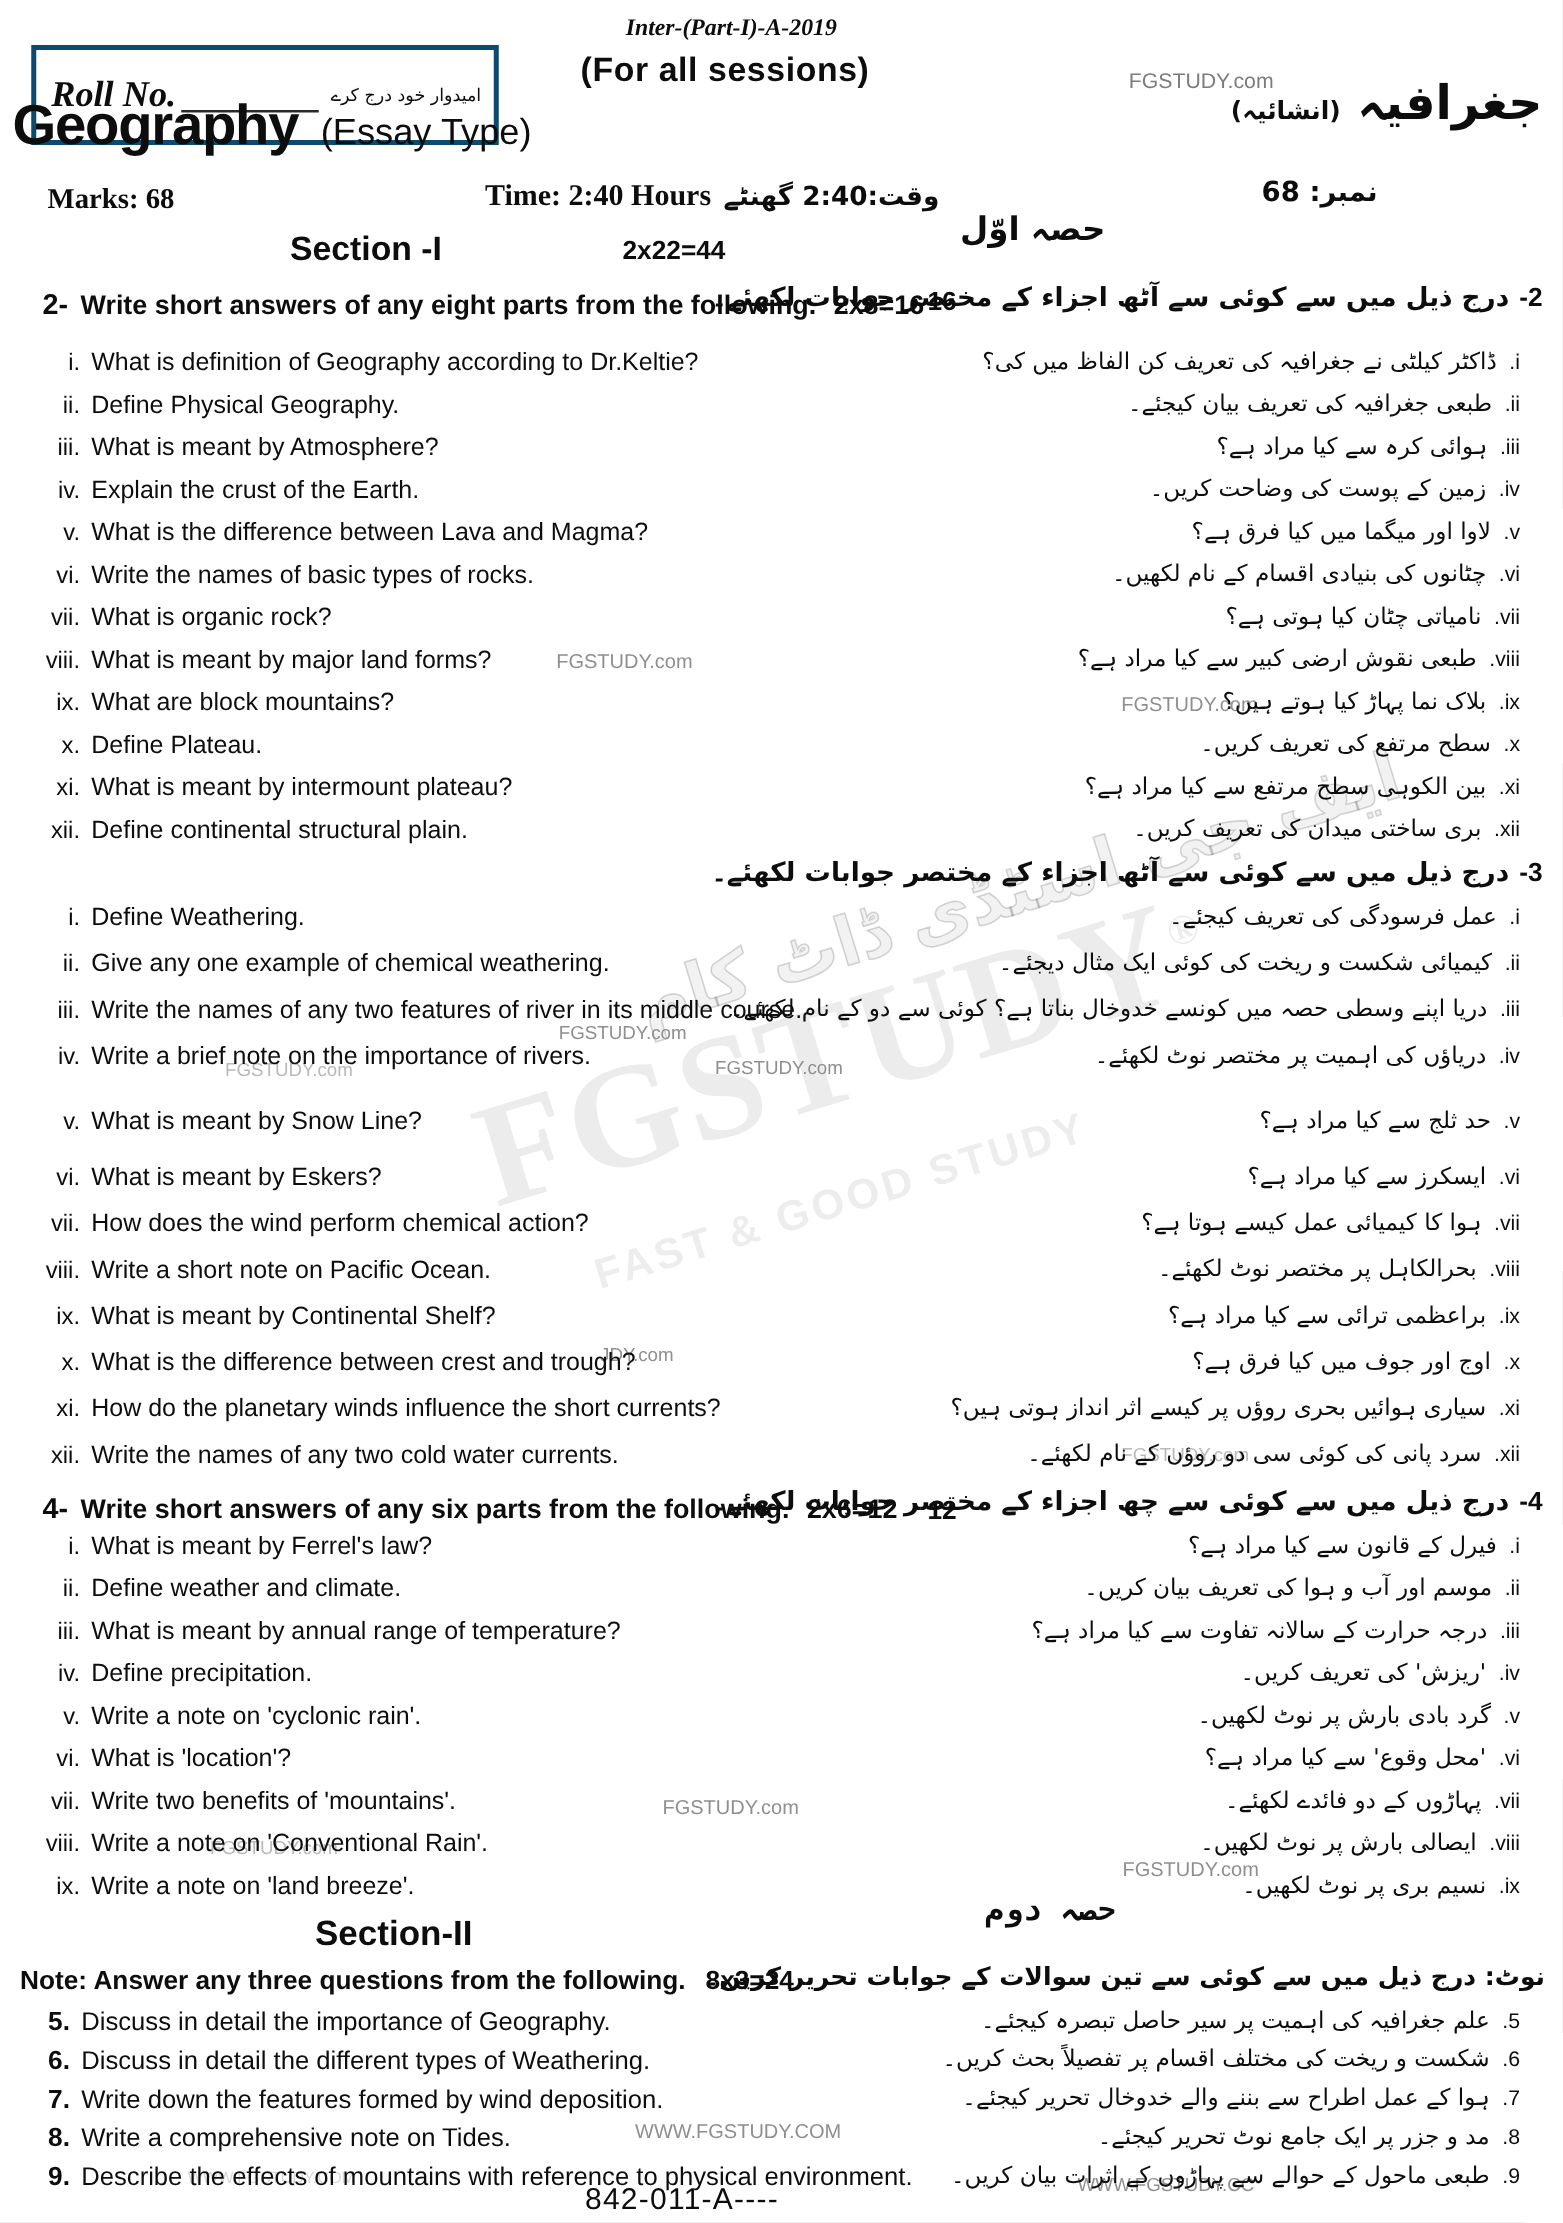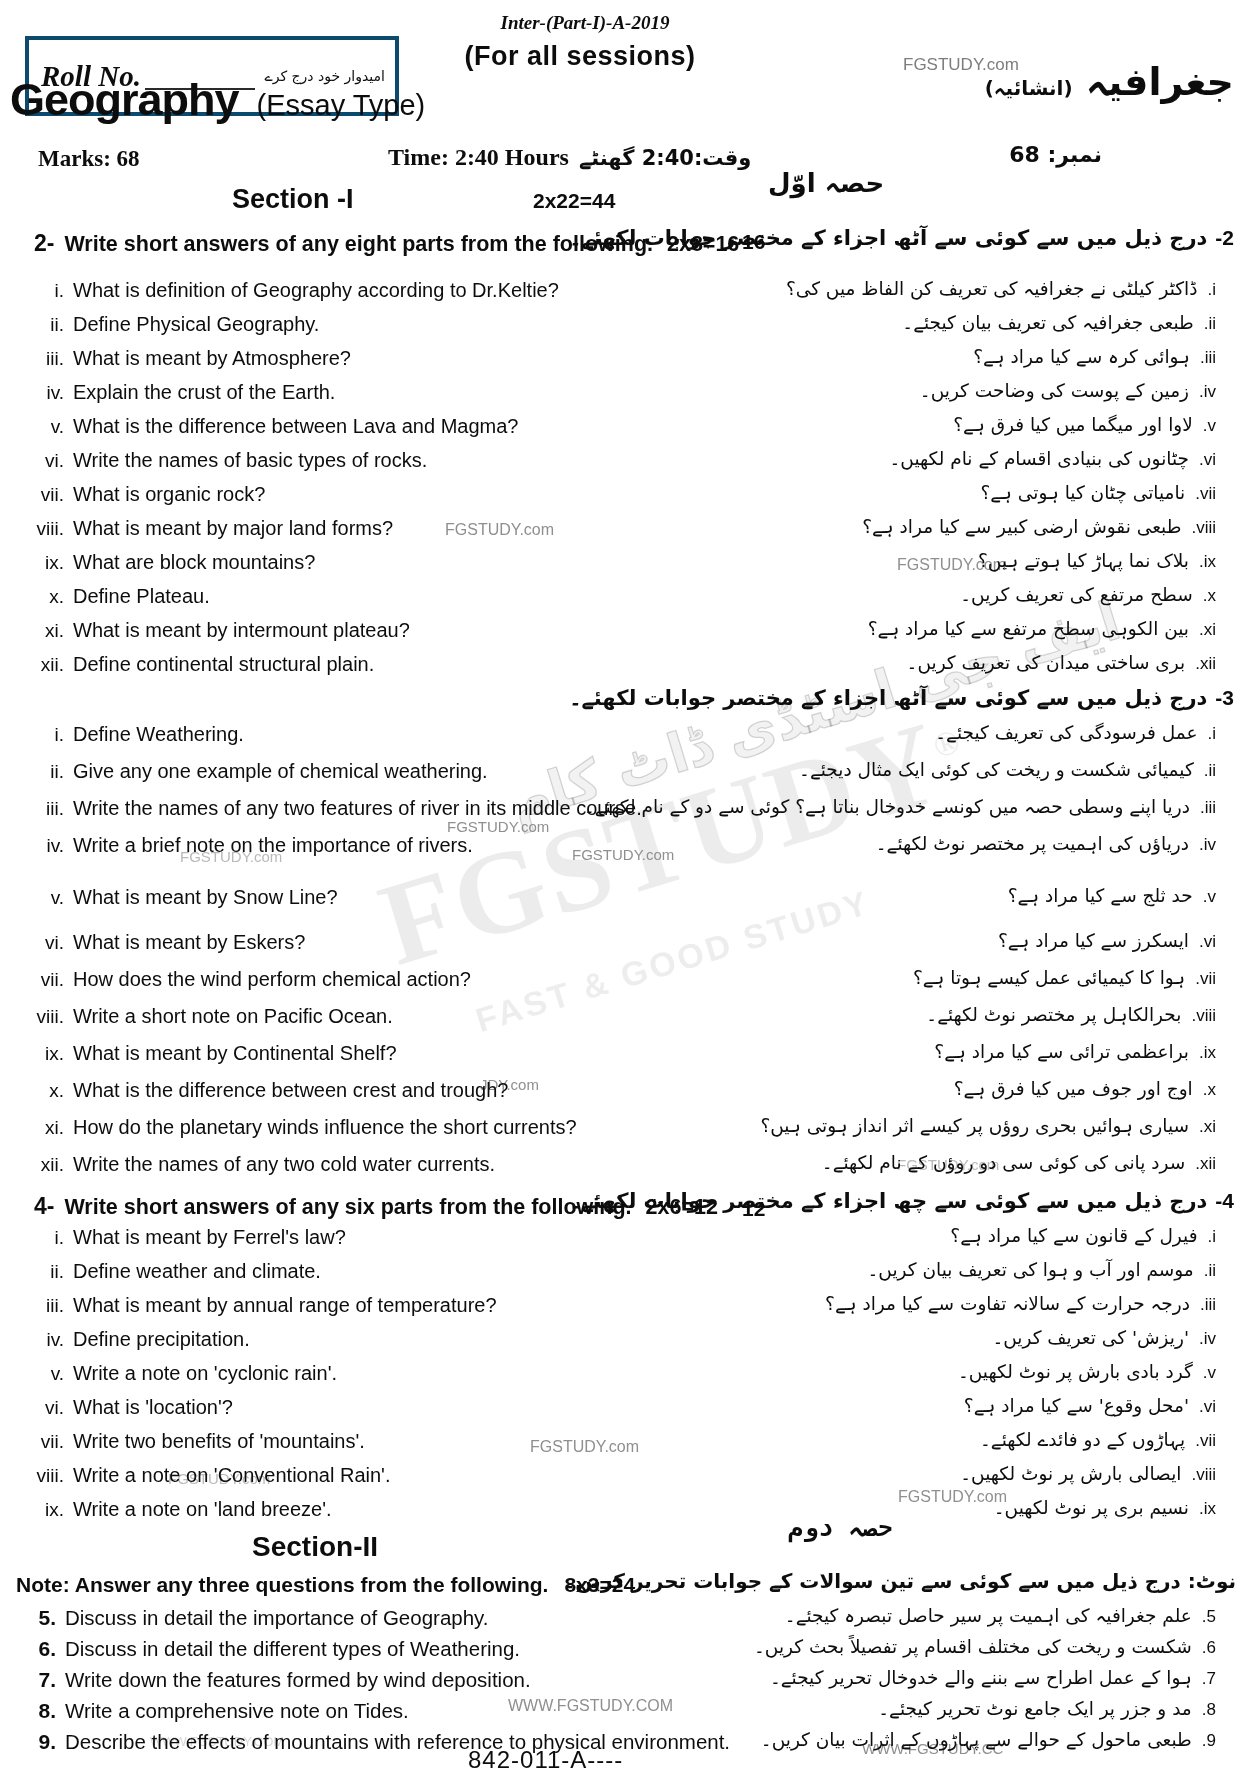--- a/index.html
+++ b/index.html
@@ -21,21 +21,21 @@
               font-family:"DejaVu Sans",sans-serif;white-space:nowrap;}
   .ptype-ur{font-size:20px;font-weight:700;}
   .meta-row{position:relative;height:34px;font-family:"Liberation Serif",serif;font-weight:700;}
   .marks-en{position:absolute;left:38px;top:2px;font-size:23px;}
   .time-group{position:absolute;left:388px;top:0;font-size:24px;white-space:nowrap;}
   .time-ur{font-family:"DejaVu Sans",sans-serif;direction:rtl;unicode-bidi:embed;font-size:21px;margin-left:10px;}
   .marks-ur{position:absolute;right:148px;top:-2px;direction:rtl;font-size:22px;font-family:"DejaVu Sans",sans-serif;}
   
   .section-row{position:relative;height:42px;}
   .sec1-title{position:absolute;left:232px;top:6px;font-weight:700;font-size:27px;}
-  .sec1-marks{position:absolute;left:533px;top:11px;font-weight:700;font-size:21px;}
+  .sec1-marks{position:absolute;left:498px;top:11px;font-weight:700;font-size:21px;}
   .sec1-title-ur{position:absolute;left:768px;top:-10px;direction:rtl;font-weight:700;font-size:26px;
                  font-family:"DejaVu Sans",sans-serif;}
   .sec2-row{position:relative;height:40px;}
   .sec2-title{position:absolute;left:252px;top:2px;font-weight:700;font-size:28px;}
   .sec2-title-ur{position:absolute;left:788px;top:-16px;direction:rtl;font-weight:700;font-size:25px;
                  font-family:Liberation Mono, monospace;}
   
   .qhead{position:relative;height:40px;}
   .qhead .en{position:absolute;left:0;top:10px;white-space:nowrap;font-weight:700;font-size:21.5px;}
   .hnum{display:inline-block;padding-left:34px;margin-right:10px;font-size:23px;}

